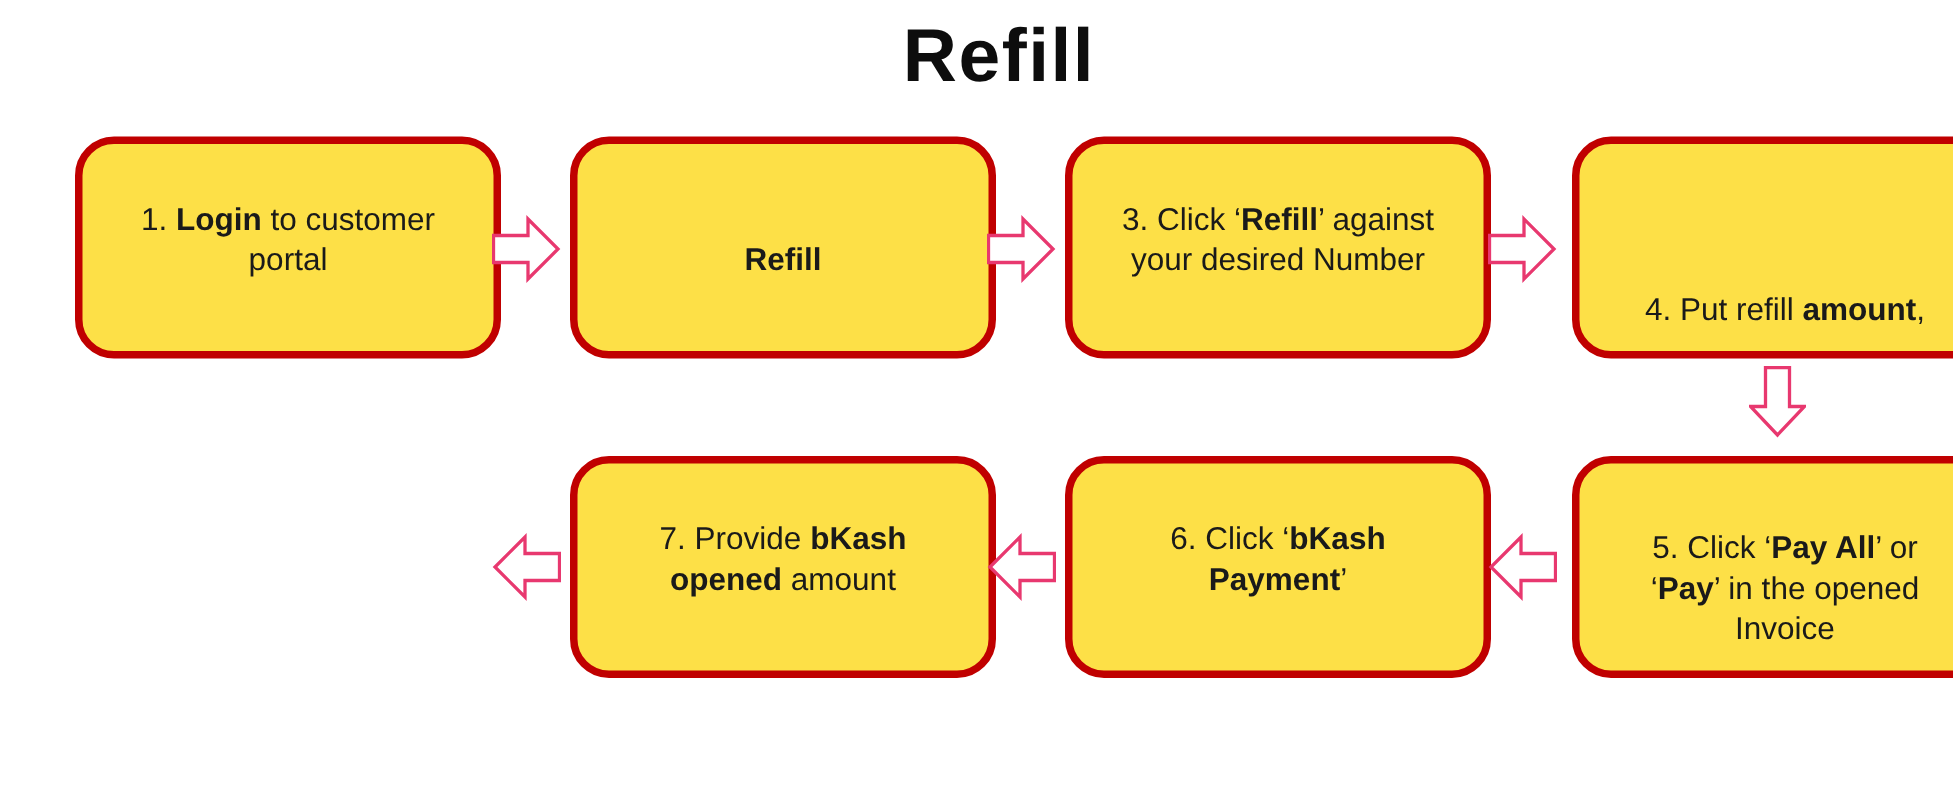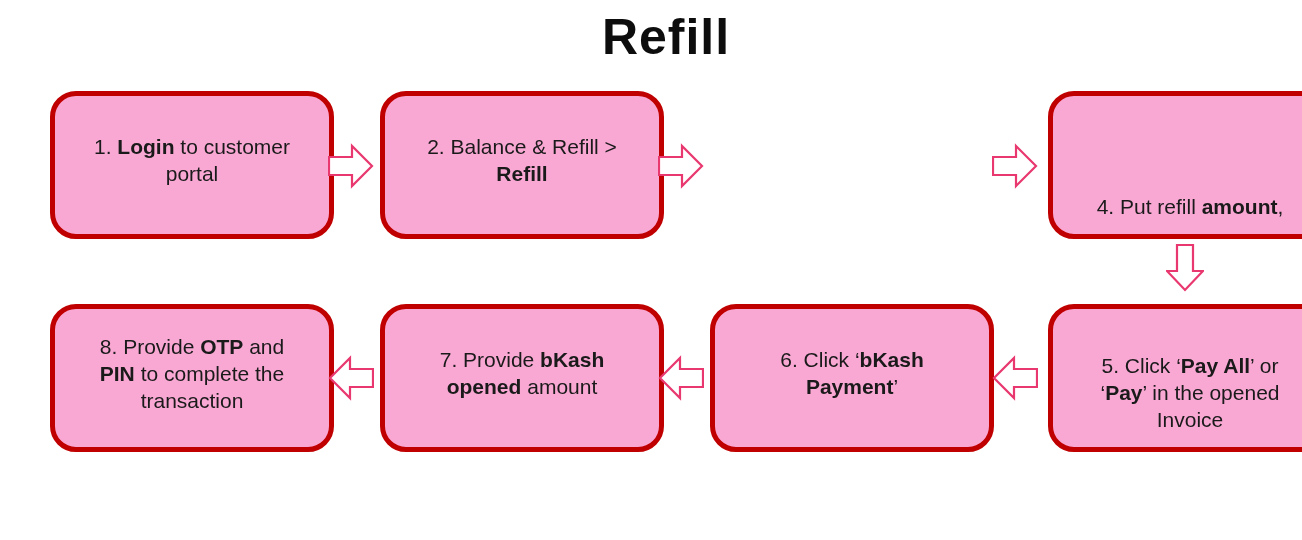--- a/index.html
+++ b/index.html
@@ -32,21 +32,21 @@
     font-weight: 800;
     letter-spacing: 1px;
     color: #0d0d0d;
   }
   .box {
     position: absolute;
     width: 284px;
     height: 148px;
     border: 5px solid var(--box-border);
     border-radius: 26px;
-    background: #f9a8d4;
+    background: #fde047;
     display: flex;
     align-items: center;
     justify-content: center;
     text-align: center;
     padding: 4px 14px 14px 14px;
   }
   .box p {
     font-size: 21px;
     line-height: 27px;
     font-weight: 400;
@@ -78,29 +78,29 @@
 <body>
 
 <div class="canvas">
 
   <h1 class="title">Refill</h1>
 
   <div class="box row1 c1">
     <p><span>1. </span><span class="b">Login</span><span> to customer</span><br><span>portal</span></p>
   </div>
   <div class="box row1 c2">
-    <p><span>2. Balance &amp; Refill &gt;</span><br><span class="b">Refill</span></p>
+    <p><br><span class="b">Refill</span></p>
+  </div>
+  <div class="box row1 c3">
+    <p><span>3. Click ‘</span><span class="b">Refill</span><span>’ against</span><br><span>your desired Number</span></p>
   </div>
   <div class="box row1 c4">
     <p><span>4. Put refill </span><span class="b">amount</span><span>,</span><br></p>
   </div>
 
-  <div class="box row2 c1">
-    <p><span>8. Provide </span><span class="b">OTP</span><span> and</span><br><span class="b">PIN</span><span> to complete the</span><br><span>transaction</span></p>
-  </div>
   <div class="box row2 c2">
     <p><span>7. Provide </span><span class="b">bKash</span><br><span class="b">opened</span><span> amount</span></p>
   </div>
   <div class="box row2 c3">
     <p><span>6. Click ‘</span><span class="b">bKash</span><br><span class="b">Payment</span><span>’</span></p>
   </div>
   <div class="box row2 c4">
     <p><span>5. Click ‘</span><span class="b">Pay All</span><span>’ or</span><br><span>‘</span><span class="b">Pay</span><span>’ in the opened</span><br><span>Invoice</span></p>
   </div>
 

